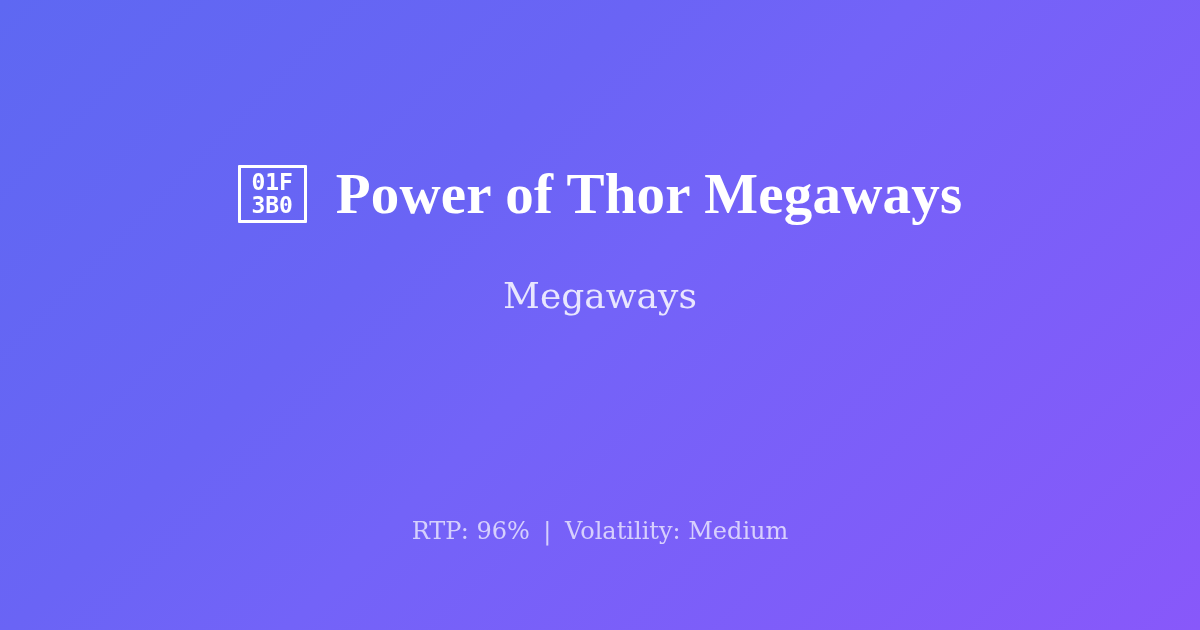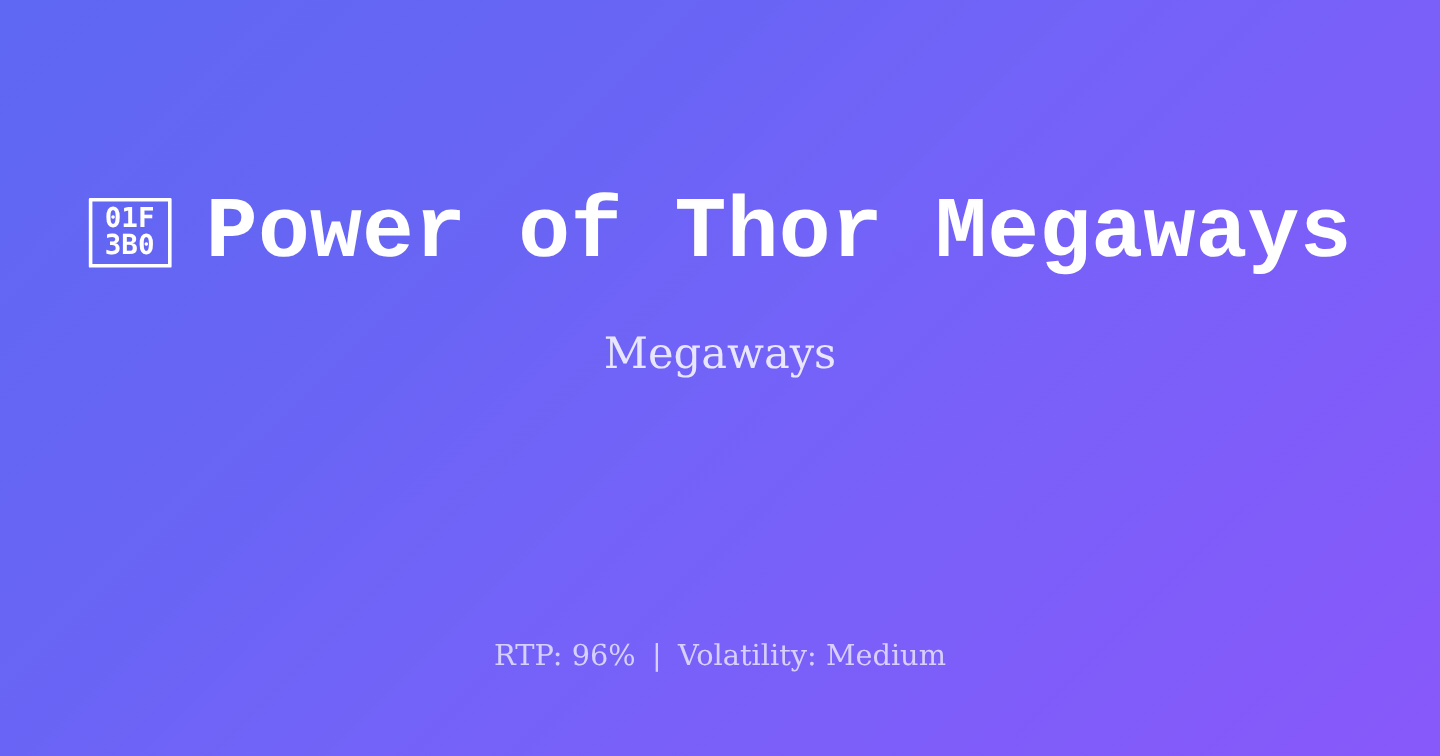--- a/index.html
+++ b/index.html
@@ -72,23 +72,23 @@
   .tofu-row {
     font-family: "DejaVu Sans Mono", "Liberation Mono", monospace;
     font-weight: 700;
     font-size: 23px;
     line-height: 23px;
     letter-spacing: 0px;
     color: #FFFFFF;
   }
 
   .title-text {
-    font-family: Liberation Mono, monospace;
+    font-family: Liberation Serif, serif;
     font-weight: 700;
-    font-size: 72px;
+    font-size: 57px;
     line-height: 84px;
     color: #FFFFFF;
     letter-spacing: 0.2px;
     margin: 0;
   }
 
   .subtitle-text {
     font-family: "DejaVu Serif", "Liberation Serif", serif;
     font-weight: 400;
     font-size: 36px;
@@ -96,21 +96,21 @@
     color: rgba(255, 255, 255, 0.84);
     margin: 38px 0 0 0;
     text-align: center;
   }
 
   
   .meta-line {
     position: absolute;
     left: 0;
     right: 0;
-    top: 531px;
+    top: 516px;
     text-align: center;
     font-family: "DejaVu Serif", "Liberation Serif", serif;
     font-weight: 400;
     font-size: 24px;
     line-height: 30px;
     color: rgba(255, 255, 255, 0.70);
     white-space: nowrap;
   }
 
   .meta-sep {

